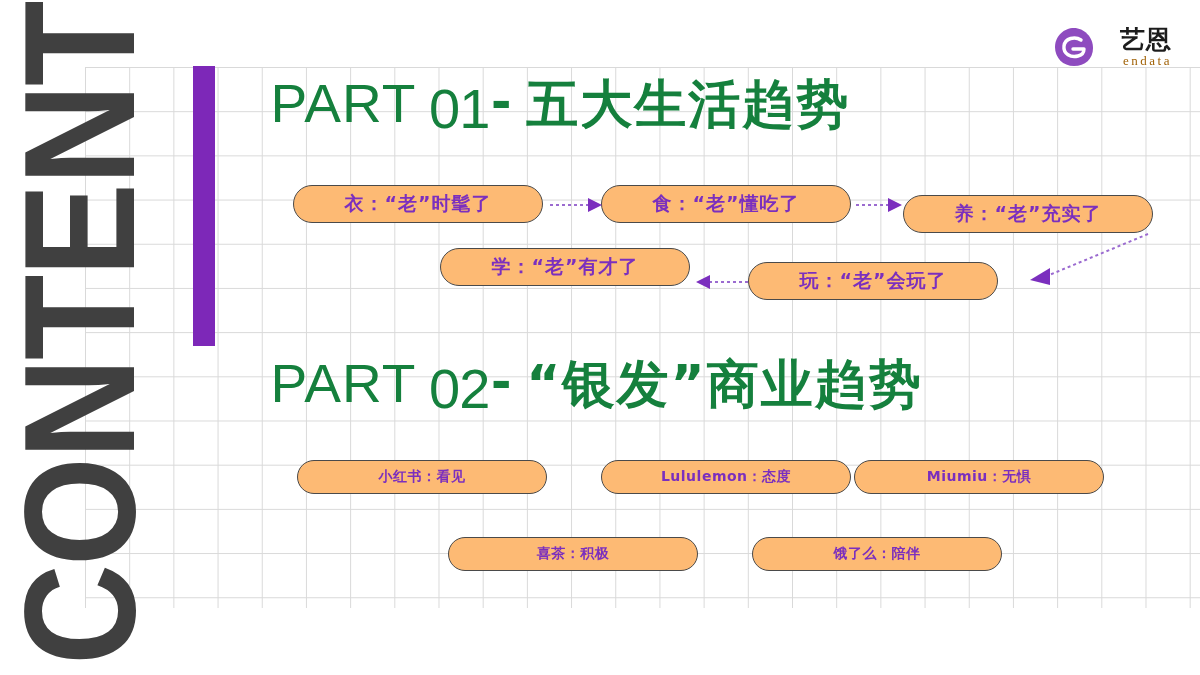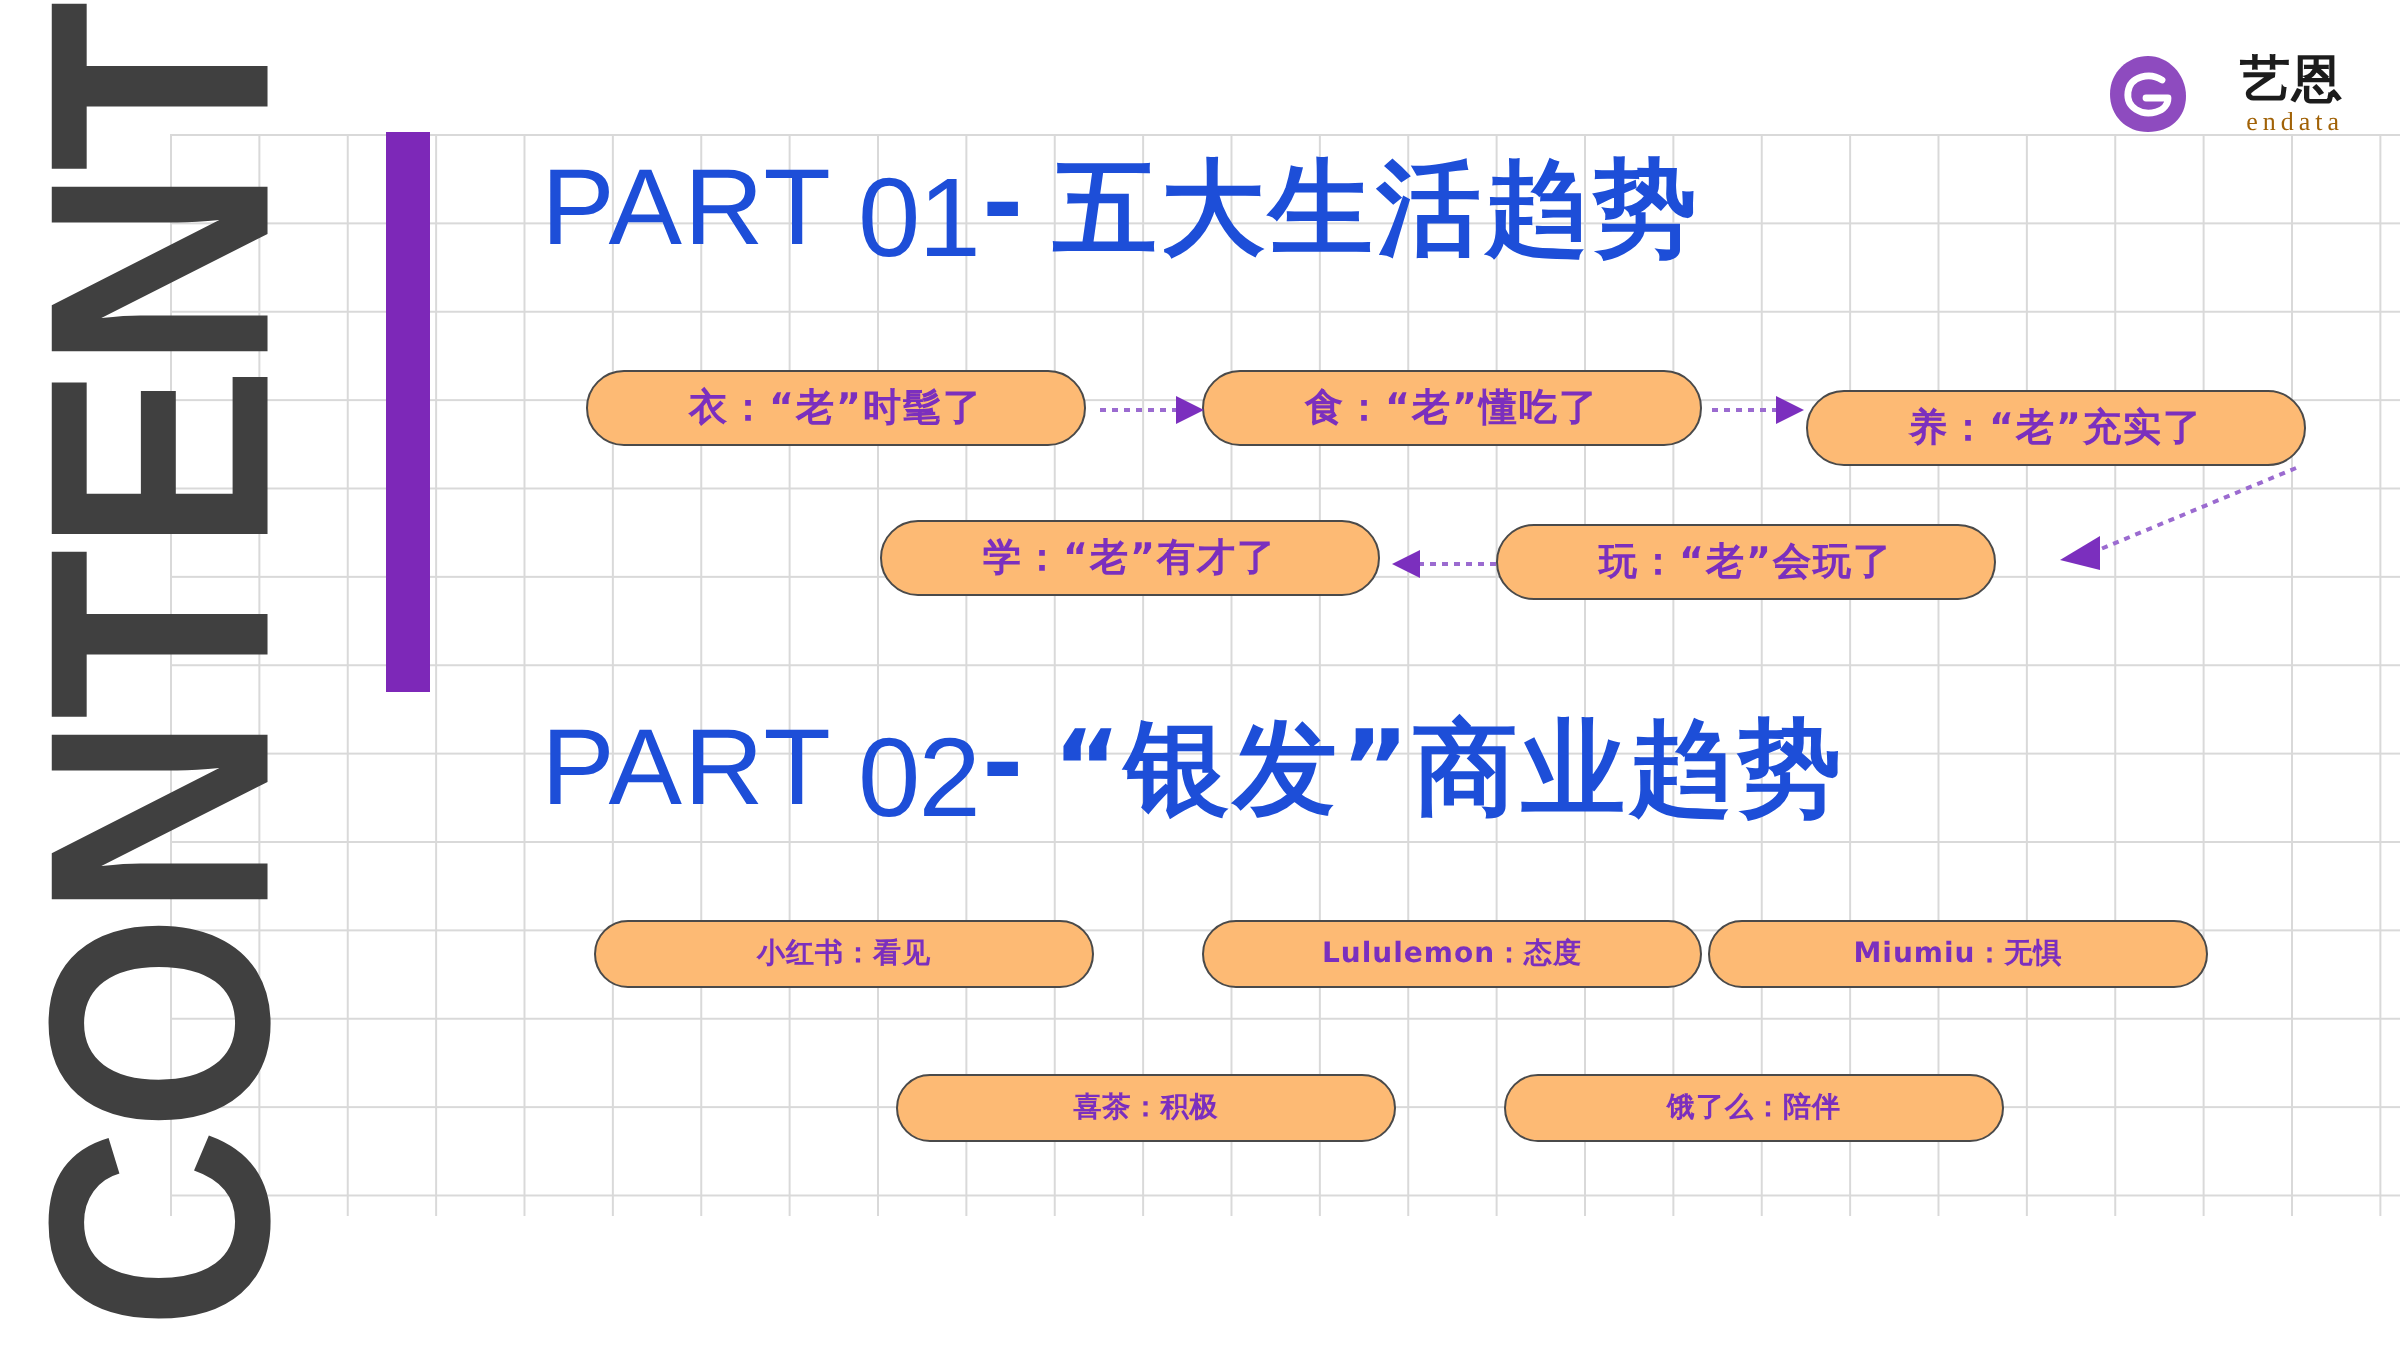--- a/index.html
+++ b/index.html
@@ -69,21 +69,21 @@
     height: 280px;
     background: #7d28b8;
   }
 
   
   .part {
     position: absolute;
     display: flex;
     align-items: baseline;
     white-space: nowrap;
-    color: #1d4ed8;
+    color: #15803d;
   }
   .part .pword {
     font-family: "Liberation Sans", "DejaVu Sans", sans-serif;
     font-weight: 400;
     font-size: 54px;
     letter-spacing: 1px;
     line-height: 1;
     transform: scaleX(1.02);
   }
   .part .pnum {
@@ -141,21 +141,21 @@
     height: 34px;
     font-size: 14px;
     letter-spacing: 0.5px;
   }
 
   
   #pill-yi   { left: 293px; top: 185px; }
   #pill-shi  { left: 601px; top: 185px; }
   #pill-yang { left: 903px; top: 195px; }
   
-  #pill-xue  { left: 440px; top: 260px; }
+  #pill-xue  { left: 440px; top: 248px; }
   #pill-wan  { left: 748px; top: 262px; }
   
   #pill-xhs  { left: 297px; top: 460px; }
   #pill-lulu { left: 601px; top: 460px; }
   #pill-miu  { left: 854px; top: 460px; }
   
   #pill-xicha { left: 448px; top: 537px; }
   #pill-eleme { left: 752px; top: 537px; }
 
   

